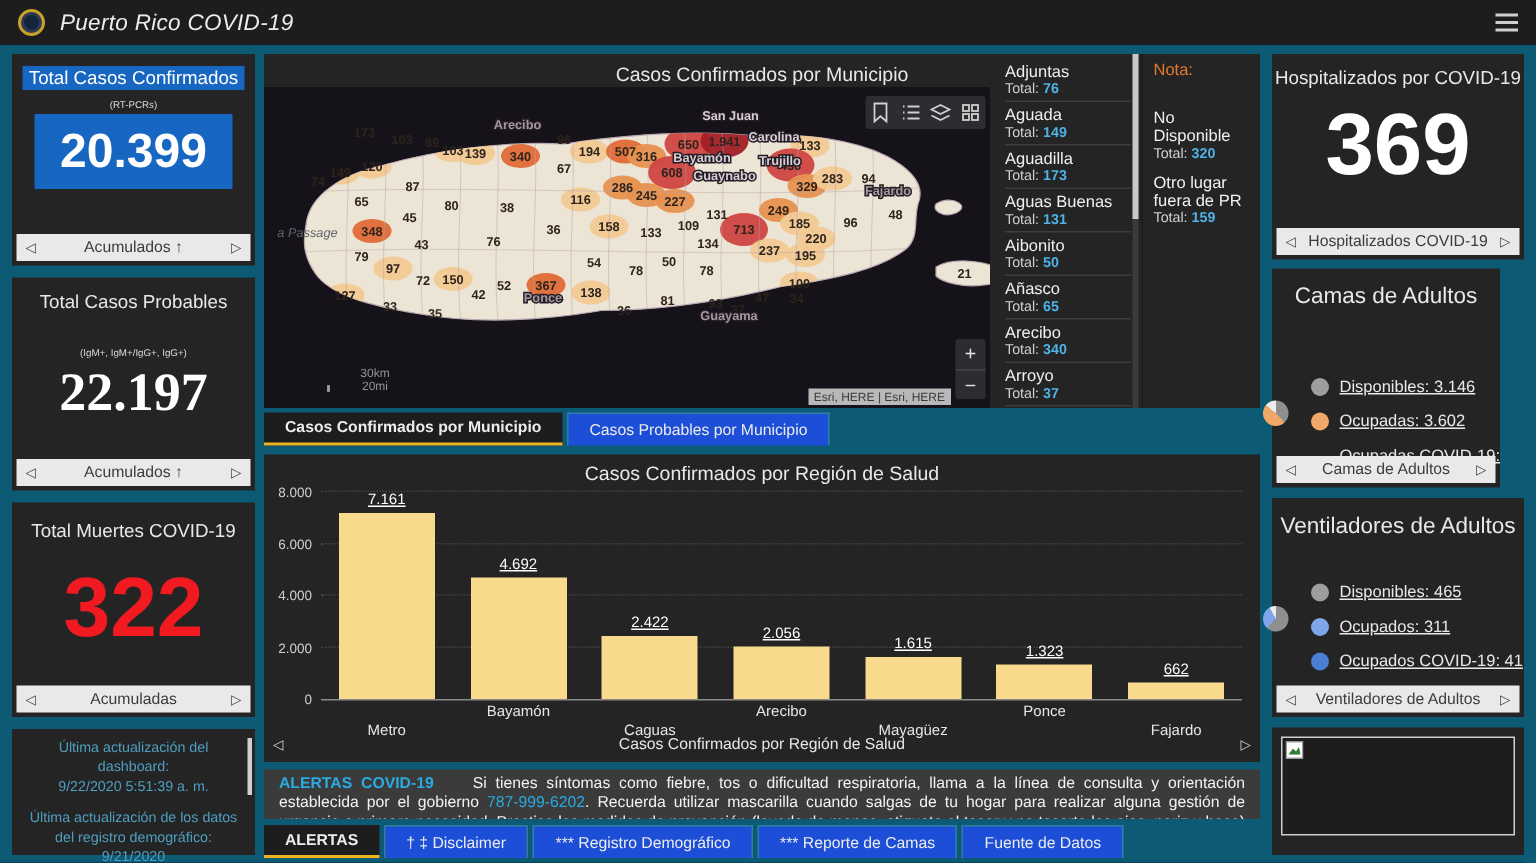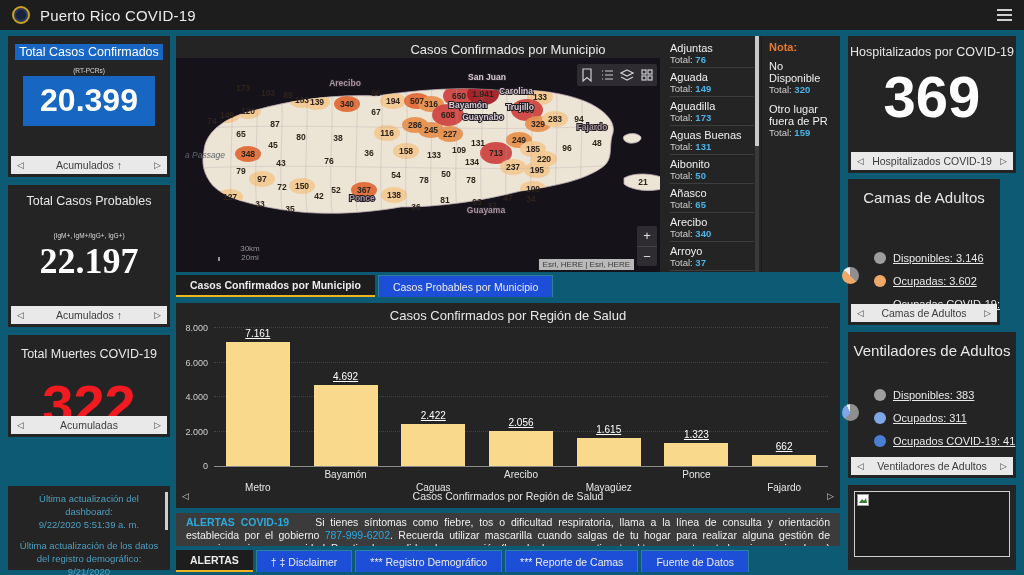--- a/index.html
+++ b/index.html
@@ -1,21 +1,21 @@
 <!DOCTYPE html>
 <html><head>
 <meta charset="utf-8">
 <style>
   html,body{margin:0;padding:0;background:#07303f;}
   *{box-sizing:border-box;font-family:"Liberation Sans",sans-serif;}
   #stage{position:relative;width:1024px;height:575px;background:#0c5a73;overflow:hidden;}
   
   #hdr{position:absolute;left:0;top:0;width:1024px;height:30px;background:#1d1d1d;display:flex;align-items:center;padding:0 12px;}
   #seal{width:18px;height:18px;border-radius:50%;background:#16233c;border:2px solid #c9a227;box-shadow:inset 0 0 0 2px #2c3a55;}
-  #hdr-title{color:#ececec;font-size:15px;margin-left:10px;letter-spacing:.2px;}
+  #hdr-title{color:#ececec;font-size:15px;margin-left:10px;letter-spacing:.2px;font-style:italic;}
   #burger{margin-left:auto;display:flex;flex-direction:column;gap:3px;cursor:pointer;}
   #burger span{display:block;width:15px;height:2px;background:#cfcfcf;}
   
   .panel{position:absolute;background:#242424;color:#e8e8e8;}
   .panel-title{text-align:center;color:#e8e8e8;}
   .panel-footer{position:absolute;left:3px;right:3px;bottom:3px;height:18px;background:#e9e9e9;color:#3c3c3c;
     display:flex;align-items:center;justify-content:space-between;padding:0 6px;font-size:10.5px;}
   .panel-footer .arr{font-size:9px;color:#4a4a4a;cursor:pointer;}
   .panel-footer .flabel{flex:1;text-align:center;}
   
@@ -47,21 +47,21 @@
   .mapnum{font-size:8.5px;font-weight:bold;fill:#2e241c;}
   
   #mun-list{position:absolute;left:486px;top:0;width:92px;height:236px;overflow:hidden;padding:3px 0 0 8px;}
   .mun-item{padding:3px 0 2px;border-bottom:1px solid #3d3d3d;cursor:pointer;}
   .mun-name{font-size:11px;color:#f0f0f0;}
   .mun-total{font-size:9.5px;color:#cfcfcf;}
   .mun-total b{color:#4db3e6;font-weight:bold;}
   #list-scroll{position:absolute;left:579px;top:0;width:4px;height:236px;background:#3a3a3a;}
   #list-scroll div{width:4px;height:110px;background:#c9c9c9;}
   #nota{position:absolute;left:585px;top:0;width:79px;height:236px;padding:5px 4px 0 7px;border-left:1px solid #1b1b1b;}
-  #nota-title{color:#e87a2e;font-size:11px;font-weight:bold;margin-bottom:7px;}
+  #nota-title{color:#e87a2e;font-size:11px;font-weight:normal;margin-bottom:20px;}
   .nota-item{margin-bottom:8px;}
   
   .tabrow{position:absolute;display:flex;gap:3px;}
   .tab{height:22px;display:flex;align-items:center;justify-content:center;padding:0 14px;font-size:10.5px;color:#ececec;
        background:#1d4ed8;border:1px solid #2e8099;border-bottom:none;cursor:pointer;white-space:nowrap;}
   .tab.active{background:#1d1d1d;border:none;border-bottom:2px solid #edb41f;font-weight:bold;}
   #map-tabs{left:176px;top:275px;}
   #bottom-tabs{left:176px;top:550px;}
   
   #chart-panel{left:176px;top:303px;width:664px;height:205px;}
@@ -119,21 +119,21 @@
     <div class="stat-title">Total Casos Probables</div>
     <div class="stat-sub" style="margin-top:24px;">(IgM+, IgM+/IgG+, IgG+)</div>
     <div class="big" style="font-size:36px;margin-top:4px;font-family:Liberation Serif, serif;">22.197</div>
     <div class="panel-footer">
       <span class="arr">◁</span>
       <span class="flabel">Acumulados ↑</span>
       <span class="arr">▷</span>
     </div>
   </div>
 
-  <div class="panel" style="left:8px;top:335px;width:162px;height:102px;">
+  <div class="panel" style="left:8px;top:335px;width:162px;height:143px;">
     <div class="stat-title" style="margin-top:12px;">Total Muertes COVID-19</div>
     <div class="big red" style="font-size:56px;margin-top:16px;">322</div>
     <div class="panel-footer">
       <span class="arr">◁</span>
       <span class="flabel">Acumuladas</span>
       <span class="arr">▷</span>
     </div>
   </div>
 
   <div class="panel" style="left:8px;top:486px;width:162px;height:84px;">
@@ -489,21 +489,21 @@
       <span class="arr">▷</span>
     </div>
   </div>
 
   <div class="panel" style="left:848px;top:332px;width:168px;height:146px;">
     <div class="panel-title" style="font-size:15px;padding-top:10px;">Ventiladores de Adultos</div>
     <div class="minipie" style="top:72px;background:conic-gradient(#8f8f8f 0 62%,#7ea6e8 62% 92%,#ececec 92% 100%);"></div>
     <div id="vent-legend" style="margin-top:30px;">
         <div class="legend-item">
           <span class="dot" style="background: rgb(158, 158, 158);"></span>
-          <span>Disponibles:  383</span>
+          <span>Disponibles:  465</span>
         </div>
         <div class="legend-item">
           <span class="dot" style="background: rgb(126, 166, 232);"></span>
           <span>Ocupados:  311</span>
         </div>
         <div class="legend-item">
           <span class="dot" style="background: rgb(74, 127, 212);"></span>
           <span>Ocupados COVID-19:  41</span>
         </div>
       </div>

